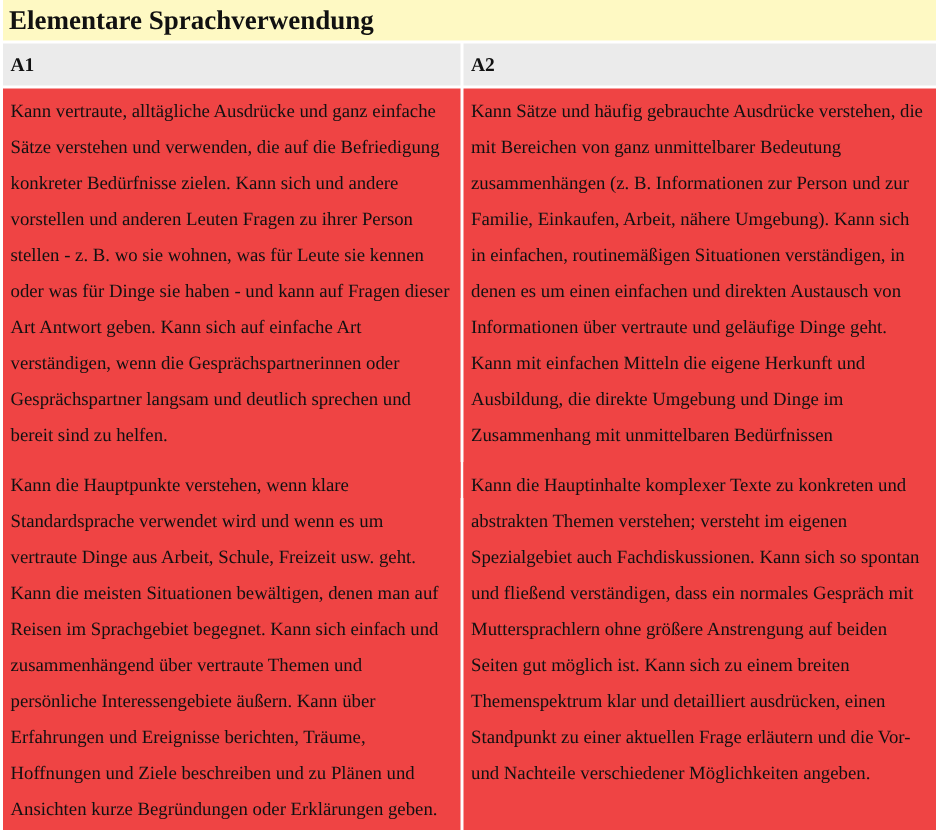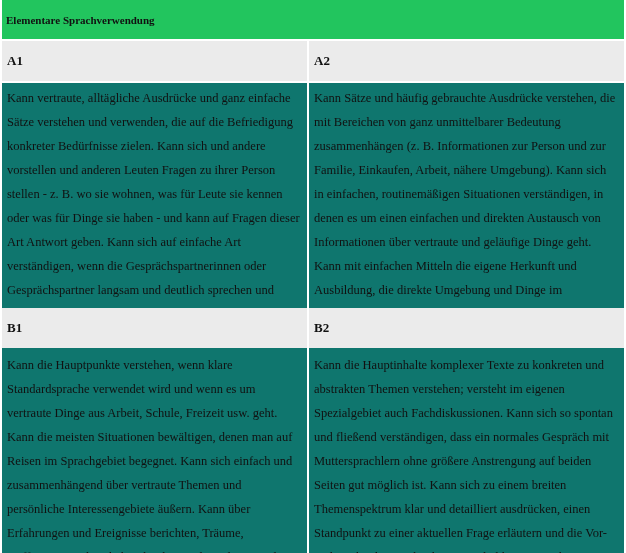--- a/index.html
+++ b/index.html
@@ -1,23 +1,23 @@
 <!DOCTYPE html>
 <html><head>
 <meta charset="utf-8">
 <style>
   html, body { margin: 0; padding: 0; background: #ffffff; }
   body { width: 626px; height: 553px; overflow: hidden; font-family: "Liberation Serif", "DejaVu Serif", serif; color: #111; }
   .level-table { position: absolute; left: 0; width: 626px; border-collapse: separate; border-spacing: 2px; table-layout: fixed; }
   #table-a { top: -2px; }
   #table-b { top: 306px; }
   .level-table td { vertical-align: top; padding: 0 5px; }
-  .group-head td { background: #22c55e; height: 39px; font-weight: bold; font-size: 11px; vertical-align: middle; padding-left: 4px; }
-  .level-head td { background: #ebebeb; height: 40px; font-weight: bold; font-size: 13px; vertical-align: middle; }
-  .level-body td { background: #0f766e; font-size: 12.5px; line-height: 24px; padding-top: 3px; padding-bottom: 6px; }
+  .group-head td { background: #fef9c3; height: 27px; font-weight: bold; font-size: 18px; vertical-align: middle; padding-left: 4px; }
+  .level-head td { background: #ebebeb; height: 28px; font-weight: bold; font-size: 13px; vertical-align: middle; }
+  .level-body td { background: #ef4444; font-size: 12.5px; line-height: 24px; padding-top: 3px; padding-bottom: 6px; }
   #table-a .level-body td { height: 197px; }
   #table-b .level-body td { height: 205px; }
   col.c1 { width: 305px; }
 </style>
 </head>
 <body>
 
 <table id="table-a" class="level-table">
   <colgroup>
       <col class="c1">
@@ -37,22 +37,18 @@
   </tr>
 </tbody>
   </table>
 
 <table id="table-b" class="level-table">
   <colgroup>
       <col class="c1">
       <col>
     </colgroup>
   <tbody>
-  <tr class="level-head">
-    <td>B1</td>
-    <td>B2</td>
-  </tr>
   <tr class="level-body">
     <td>Kann die Hauptpunkte verstehen, wenn klare Standardsprache verwendet wird und wenn es um vertraute Dinge aus Arbeit, Schule, Freizeit usw. geht. Kann die meisten Situationen bewältigen, denen man auf Reisen im Sprachgebiet begegnet. Kann sich einfach und zusammenhängend über vertraute Themen und persönliche Interessengebiete äußern. Kann über Erfahrungen und Ereignisse berichten, Träume, Hoffnungen und Ziele beschreiben und zu Plänen und Ansichten kurze Begründungen oder Erklärungen geben.</td>
     <td>Kann die Hauptinhalte komplexer Texte zu konkreten und abstrakten Themen verstehen; versteht im eigenen Spezialgebiet auch Fachdiskussionen. Kann sich so spontan und fließend verständigen, dass ein normales Gespräch mit Muttersprachlern ohne größere Anstrengung auf beiden Seiten gut möglich ist. Kann sich zu einem breiten Themenspektrum klar und detailliert ausdrücken, einen Standpunkt zu einer aktuellen Frage erläutern und die Vor- und Nachteile verschiedener Möglichkeiten angeben.</td>
   </tr>
 </tbody>
   </table>
 
 </body></html>

